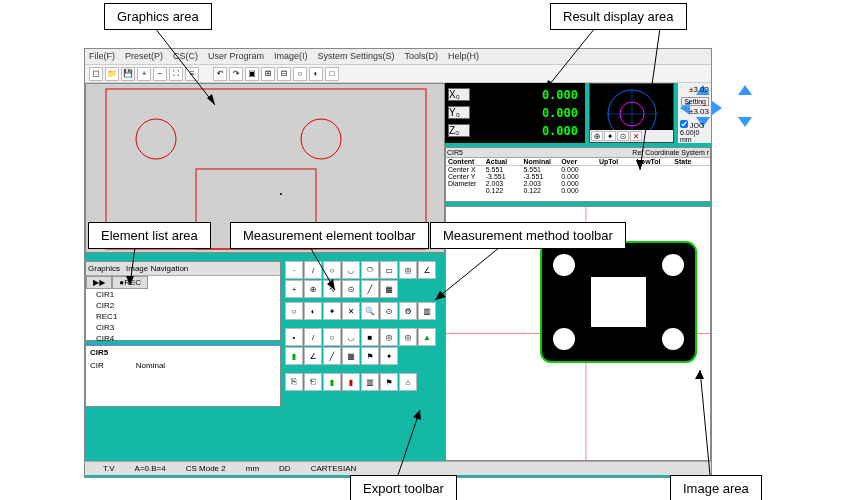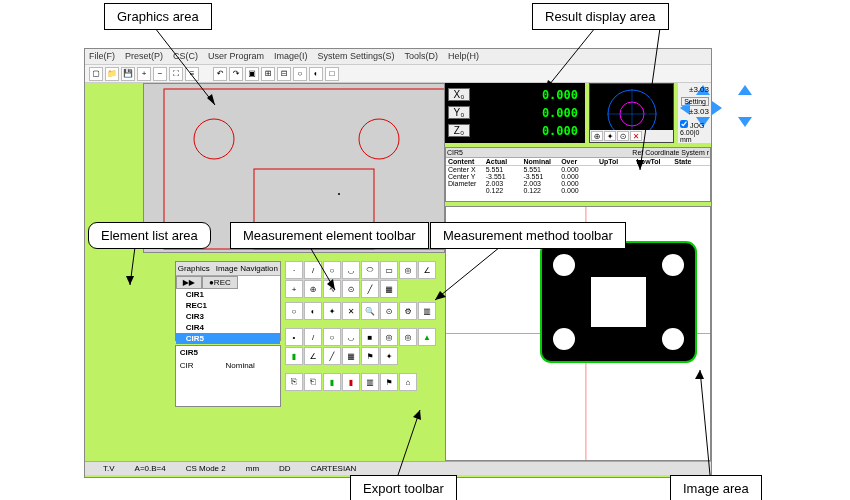--- a/index.html
+++ b/index.html
@@ -1,63 +1,63 @@
 <!DOCTYPE html>
 <html><head>
 <meta charset="utf-8">
 <style>
   * { box-sizing: border-box; margin: 0; padding: 0; }
   body { font-family: Tahoma, Arial, sans-serif; font-size: 10px; background: #fff; width: 850px; height: 500px; position: relative; overflow: hidden; }
   .callout { position: absolute; border: 1px solid #000; background: #fff; padding: 5px 12px; font-size: 13px; z-index: 100; }
   .callout-line { position: absolute; z-index: 99; }
-  .app { position: absolute; left: 84px; top: 48px; width: 628px; height: 430px; border: 1px solid #888; background: #bef264; }
+  .app { position: absolute; left: 84px; top: 48px; width: 628px; height: 430px; border: 1px solid #888; background: #14b8a6; }
   .menubar { height: 16px; background: #eee; border-bottom: 1px solid #ccc; padding: 2px 4px; font-size: 9px; color: #333; display: flex; gap: 10px; }
   .toolbar-main { height: 18px; background: #f4f4f4; border-bottom: 1px solid #ccc; display: flex; align-items: center; padding: 0 4px; gap: 2px; }
   .tool-btn { width: 14px; height: 14px; border: 1px solid #bbb; background: #fff; display: inline-flex; align-items: center; justify-content: center; font-size: 8px; cursor: pointer; }
   .content { display: flex; height: calc(100% - 50px); }
-  .left-col { width: 360px; display: flex; flex-direction: column; align-items: flex-end; }
+  .left-col { width: 360px; display: flex; flex-direction: column; }
   .graphics-area { height: 170px; background: #d0d0d0; border: 1px solid #888; position: relative; }
   .element-panel { height: 80px; background: #fff; border: 1px solid #888; margin-top: 4px; font-size: 8px; }
   .element-header { background: #e0e0e0; padding: 2px; border-bottom: 1px solid #aaa; display: flex; gap: 6px; }
   .element-tabs { display: flex; }
   .element-tab { padding: 1px 6px; border: 1px solid #999; background: #ddd; font-size: 8px; }
   .element-list { font-size: 8px; }
-  .element-row { padding: 1px 10px; font-weight: bold; }
+  .element-row { padding: 1px 10px; }
   .element-row.sel { background: #3399ff; color: #fff; }
   .tolerance-panel { height: 70px; background: #fff; border: 1px solid #888; margin-top: 4px; font-size: 8px; }
   .tol-header { padding: 2px; border-bottom: 1px solid #aaa; }
   .tool-grid { display: flex; flex-wrap: wrap; gap: 1px; margin-top: 4px; }
   .tool-grid .tool-btn { width: 18px; height: 18px; }
   .right-col { flex: 1; display: flex; flex-direction: column; }
   .dro-row { display: flex; height: 60px; }
   .dro { width: 140px; background: #000; padding: 3px; }
   .dro-line { display: flex; align-items: center; height: 17px; margin-bottom: 1px; }
-  .dro-label { width: 22px; background: #eee; color: #000; font-size: 10px; text-align: center; border: 1px solid #666; }
+  .dro-label { width: 22px; background: #eee; color: #000; font-size: 10px; text-align: left; border: 1px solid #666; }
   .dro-val { flex: 1; color: #00ff00; font-family: monospace; font-size: 12px; text-align: right; padding-right: 4px; font-weight: bold; }
   .scope { width: 85px; background: #000; margin-left: 4px; position: relative; border: 1px solid #444; }
   .jog { flex: 1; background: #f0f0f0; margin-left: 4px; padding: 4px; position: relative; }
   .results-table { height: 55px; background: #fff; border: 1px solid #888; margin-top: 4px; font-size: 7px; }
   .rt-header { background: #e0e0e0; padding: 1px; border-bottom: 1px solid #aaa; }
   .rt-cols { display: flex; font-weight: bold; border-bottom: 1px solid #ccc; }
   .rt-cols span, .rt-row span { flex: 1; padding: 0 2px; }
   .rt-row { display: flex; }
   .image-area { flex: 1; background: #fff; border: 1px solid #888; margin-top: 4px; position: relative; }
   .statusbar { height: 14px; background: #e0e0e0; border-top: 1px solid #aaa; font-size: 8px; display: flex; align-items: center; padding: 0 18px; gap: 20px; }
   .arrow-btn { width: 0; height: 0; display: inline-block; cursor: pointer; }
   .arrow-up { border-left: 7px solid transparent; border-right: 7px solid transparent; border-bottom: 10px solid #3399ff; }
   .arrow-down { border-left: 7px solid transparent; border-right: 7px solid transparent; border-top: 10px solid #3399ff; }
   .arrow-left { border-top: 7px solid transparent; border-bottom: 7px solid transparent; border-right: 10px solid #3399ff; }
   .arrow-right { border-top: 7px solid transparent; border-bottom: 7px solid transparent; border-left: 10px solid #3399ff; }
 </style>
 </head>
 <body>
 
 <div class="callout" style="left:104px; top:3px;"><span>Graphics area</span></div>
-<div class="callout" style="left:532px; top:3px;"><span>Result display area</span></div>
-<div class="callout" style="left:88px; top:222px;border-radius:9px;"><span>Element list area</span></div>
+<div class="callout" style="left:550px; top:3px;"><span>Result display area</span></div>
+<div class="callout" style="left:88px; top:222px;"><span>Element list area</span></div>
 <div class="callout" style="left:230px; top:222px;"><span>Measurement element toolbar</span></div>
 <div class="callout" style="left:430px; top:222px;"><span>Measurement method toolbar</span></div>
 <div class="callout" style="left:350px; top:475px;"><span>Export toolbar</span></div>
 <div class="callout" style="left:670px; top:475px;"><span>Image area</span></div>
 
 <svg class="callout-line" style="left:0;top:0;width:850px;height:500px;pointer-events:none">
   <line x1="155" y1="28" x2="215" y2="105" stroke="#000"></line>
   <polygon points="215,105 207,98 212,94" fill="#000"></polygon>
   <line x1="595" y1="28" x2="545" y2="90" stroke="#000"></line>
   <polygon points="545,90 548,80 555,85" fill="#000"></polygon>
@@ -126,20 +126,21 @@
             <div class="element-header">
               <span>Graphics</span>
               <span>Image Navigation</span>
             </div>
             <div class="element-tabs">
               <span class="element-tab">▶▶</span>
               <span class="element-tab">●REC</span>
             </div>
             <div class="element-list">
               <div class="element-row"><span>CIR1</span></div>
+              <div class="element-row"><span>CIR2</span></div>
               <div class="element-row"><span>REC1</span></div>
               <div class="element-row"><span>CIR3</span></div>
               <div class="element-row"><span>CIR4</span></div>
               <div class="element-row sel"><span>CIR5</span></div>
               <div class="element-row"><span>REC2</span></div>
             </div>
           </div>
           <div class="tolerance-panel">
             <div style="padding:2px 4px; font-weight:bold">CIR5</div>
             <div style="padding:2px 4px; display:flex; gap:32px">

